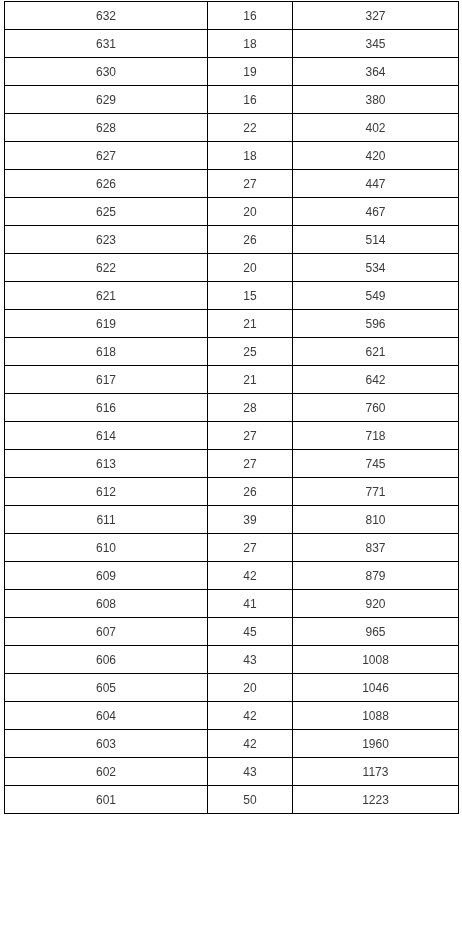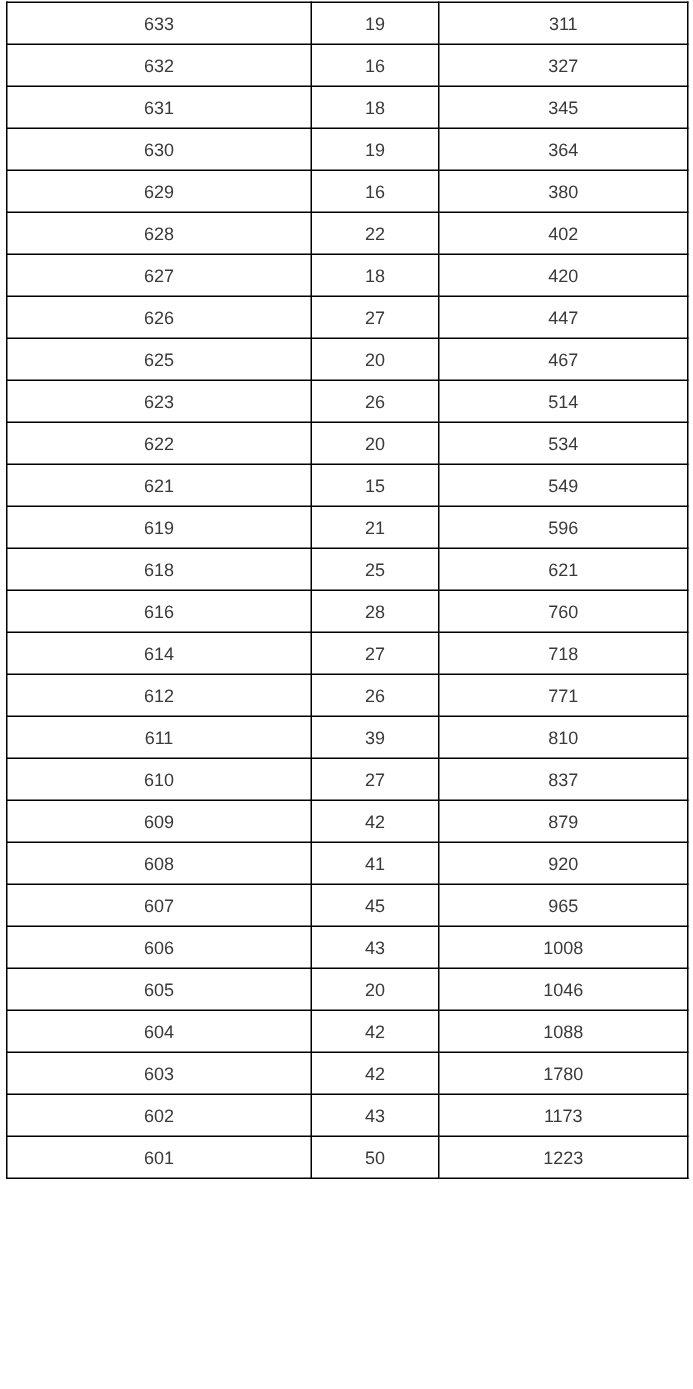--- a/index.html
+++ b/index.html
@@ -56,25 +56,20 @@
 
 <div id="score-table-wrap">
   <table class="score-table">
     <colgroup>
       <col class="c-score">
       <col class="c-count">
       <col class="c-cum">
     </colgroup>
     <tbody>
         <tr>
-          <td>633</td>
-          <td>19</td>
-          <td>311</td>
-        </tr>
-        <tr>
           <td>632</td>
           <td>16</td>
           <td>327</td>
         </tr>
         <tr>
           <td>631</td>
           <td>18</td>
           <td>345</td>
         </tr>
         <tr>
@@ -126,30 +121,40 @@
           <td>619</td>
           <td>21</td>
           <td>596</td>
         </tr>
         <tr>
           <td>618</td>
           <td>25</td>
           <td>621</td>
         </tr>
         <tr>
+          <td>617</td>
+          <td>21</td>
+          <td>642</td>
+        </tr>
+        <tr>
           <td>616</td>
           <td>28</td>
           <td>760</td>
         </tr>
         <tr>
           <td>614</td>
           <td>27</td>
           <td>718</td>
         </tr>
         <tr>
+          <td>613</td>
+          <td>27</td>
+          <td>745</td>
+        </tr>
+        <tr>
           <td>612</td>
           <td>26</td>
           <td>771</td>
         </tr>
         <tr>
           <td>611</td>
           <td>39</td>
           <td>810</td>
         </tr>
         <tr>
@@ -183,21 +188,21 @@
           <td>1046</td>
         </tr>
         <tr>
           <td>604</td>
           <td>42</td>
           <td>1088</td>
         </tr>
         <tr>
           <td>603</td>
           <td>42</td>
-          <td>1780</td>
+          <td>1960</td>
         </tr>
         <tr>
           <td>602</td>
           <td>43</td>
           <td>1173</td>
         </tr>
         <tr>
           <td>601</td>
           <td>50</td>
           <td>1223</td>

